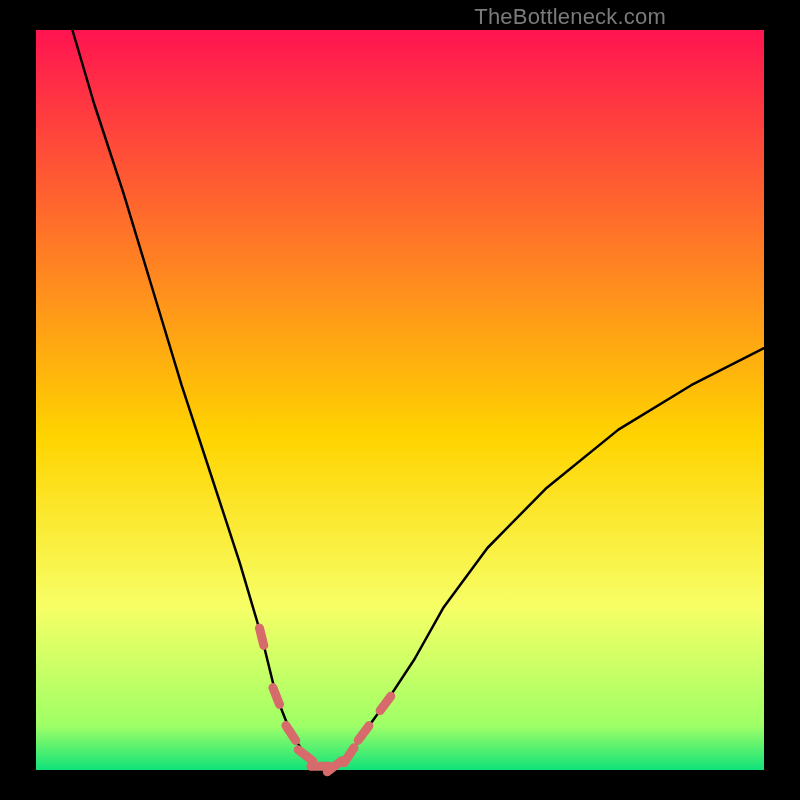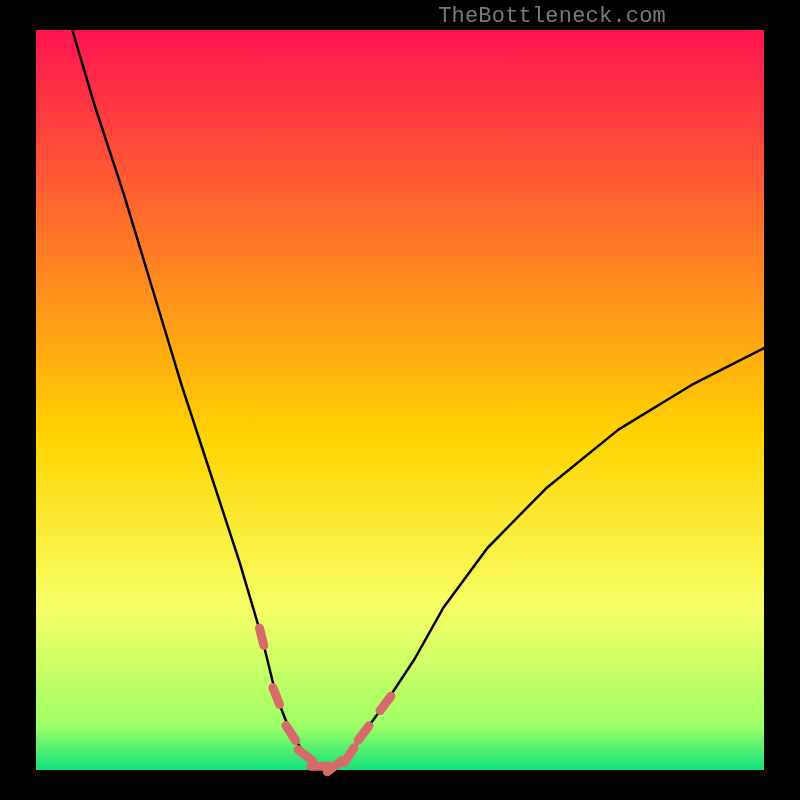--- a/index.html
+++ b/index.html
@@ -9,21 +9,20 @@
     height: 800px;
     background: #000;
     overflow: hidden;
     font-family: Arial, Helvetica, sans-serif;
   }
   .frame {
     position: absolute;
     left: 0; top: 0;
     width: 676px; height: 800px;
     background: #000;
-    font-family: Liberation Mono, monospace;
   }
   .watermark {
     position: absolute;
     top: 4px;
     right: 10px;
     color: #7a7a7a;
     font-size: 22px;
     font-weight: 400;
     letter-spacing: 0.2px;
     z-index: 10;

